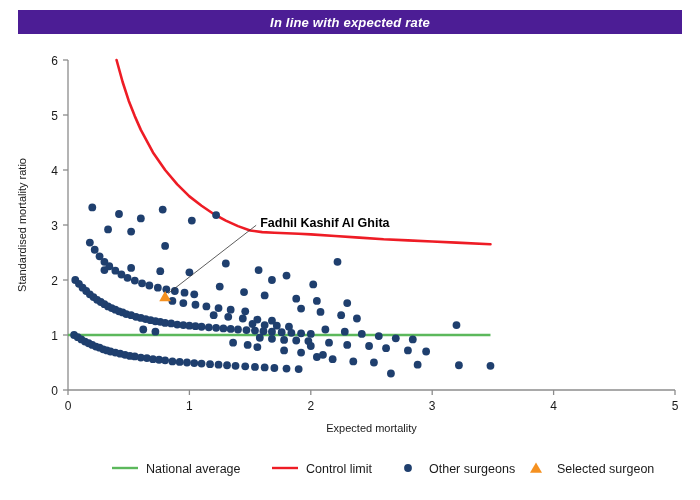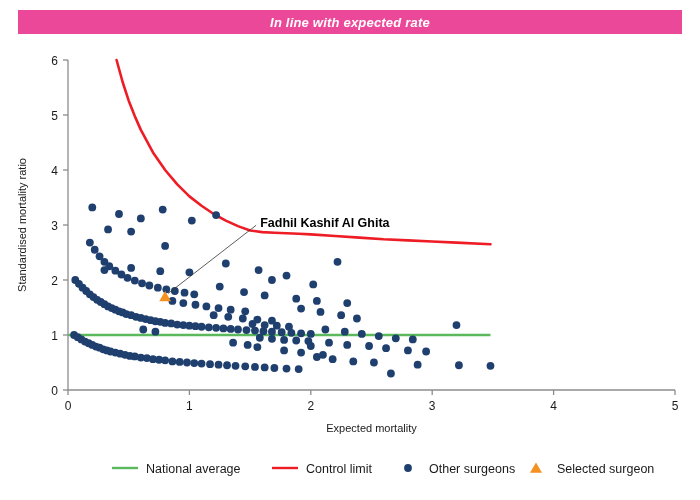--- a/index.html
+++ b/index.html
@@ -19,21 +19,21 @@
     left: 0; top: 0;
     width: 700px;
     height: 500px;
   }
   .banner {
     position: absolute;
     left: 18px;
     top: 10px;
     width: 664px;
     height: 24px;
-    background: #ec4899;
+    background: #4c1d95;
     display: flex;
     align-items: center;
     justify-content: center;
     box-sizing: border-box;
   }
   .banner-text {
     color: #ffffff;
     font-size: 13px;
     font-style: italic;
     font-weight: bold;

